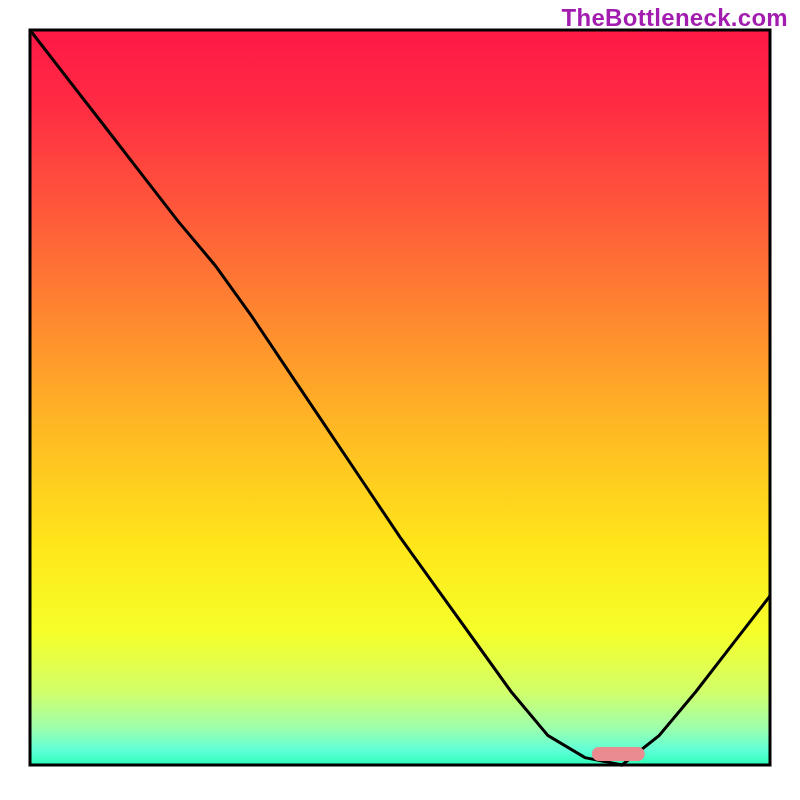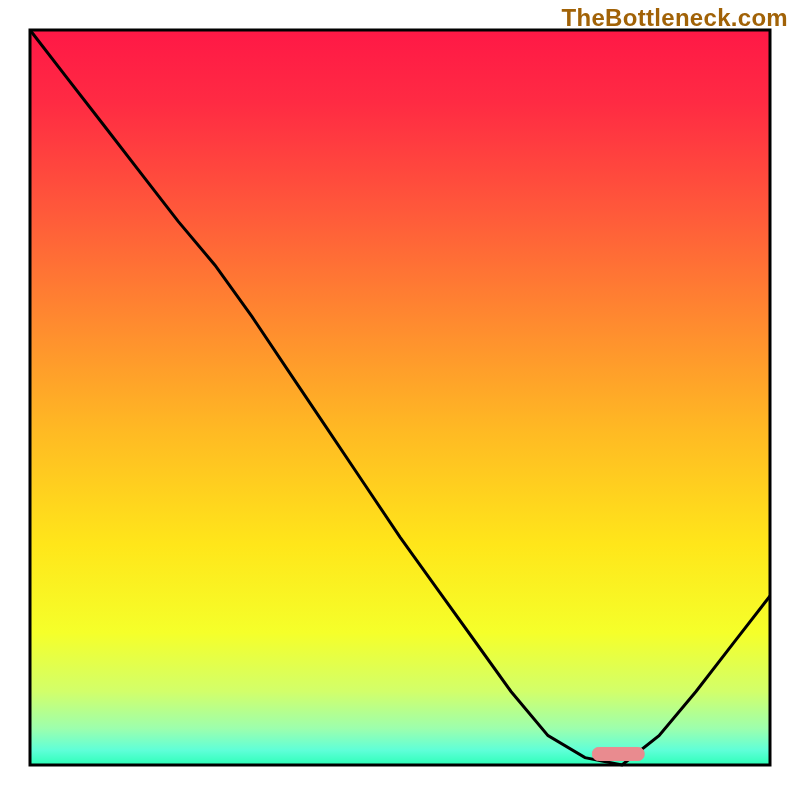--- a/index.html
+++ b/index.html
@@ -14,21 +14,21 @@
     position: relative;
     width: 800px;
     height: 800px;
   }
   .watermark {
     position: absolute;
     top: 4px;
     right: 12px;
     font-size: 24px;
     font-weight: bold;
-    color: #a16207;
+    color: #a21caf;
     letter-spacing: 0.3px;
     z-index: 10;
   }
   svg.plot {
     position: absolute;
     top: 0;
     left: 0;
   }
 </style>
 </head>

